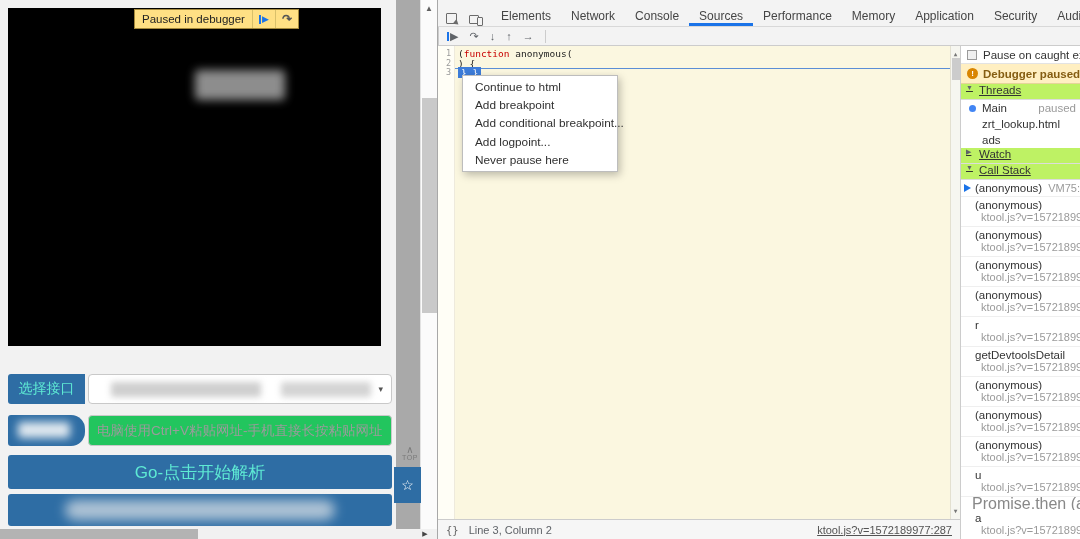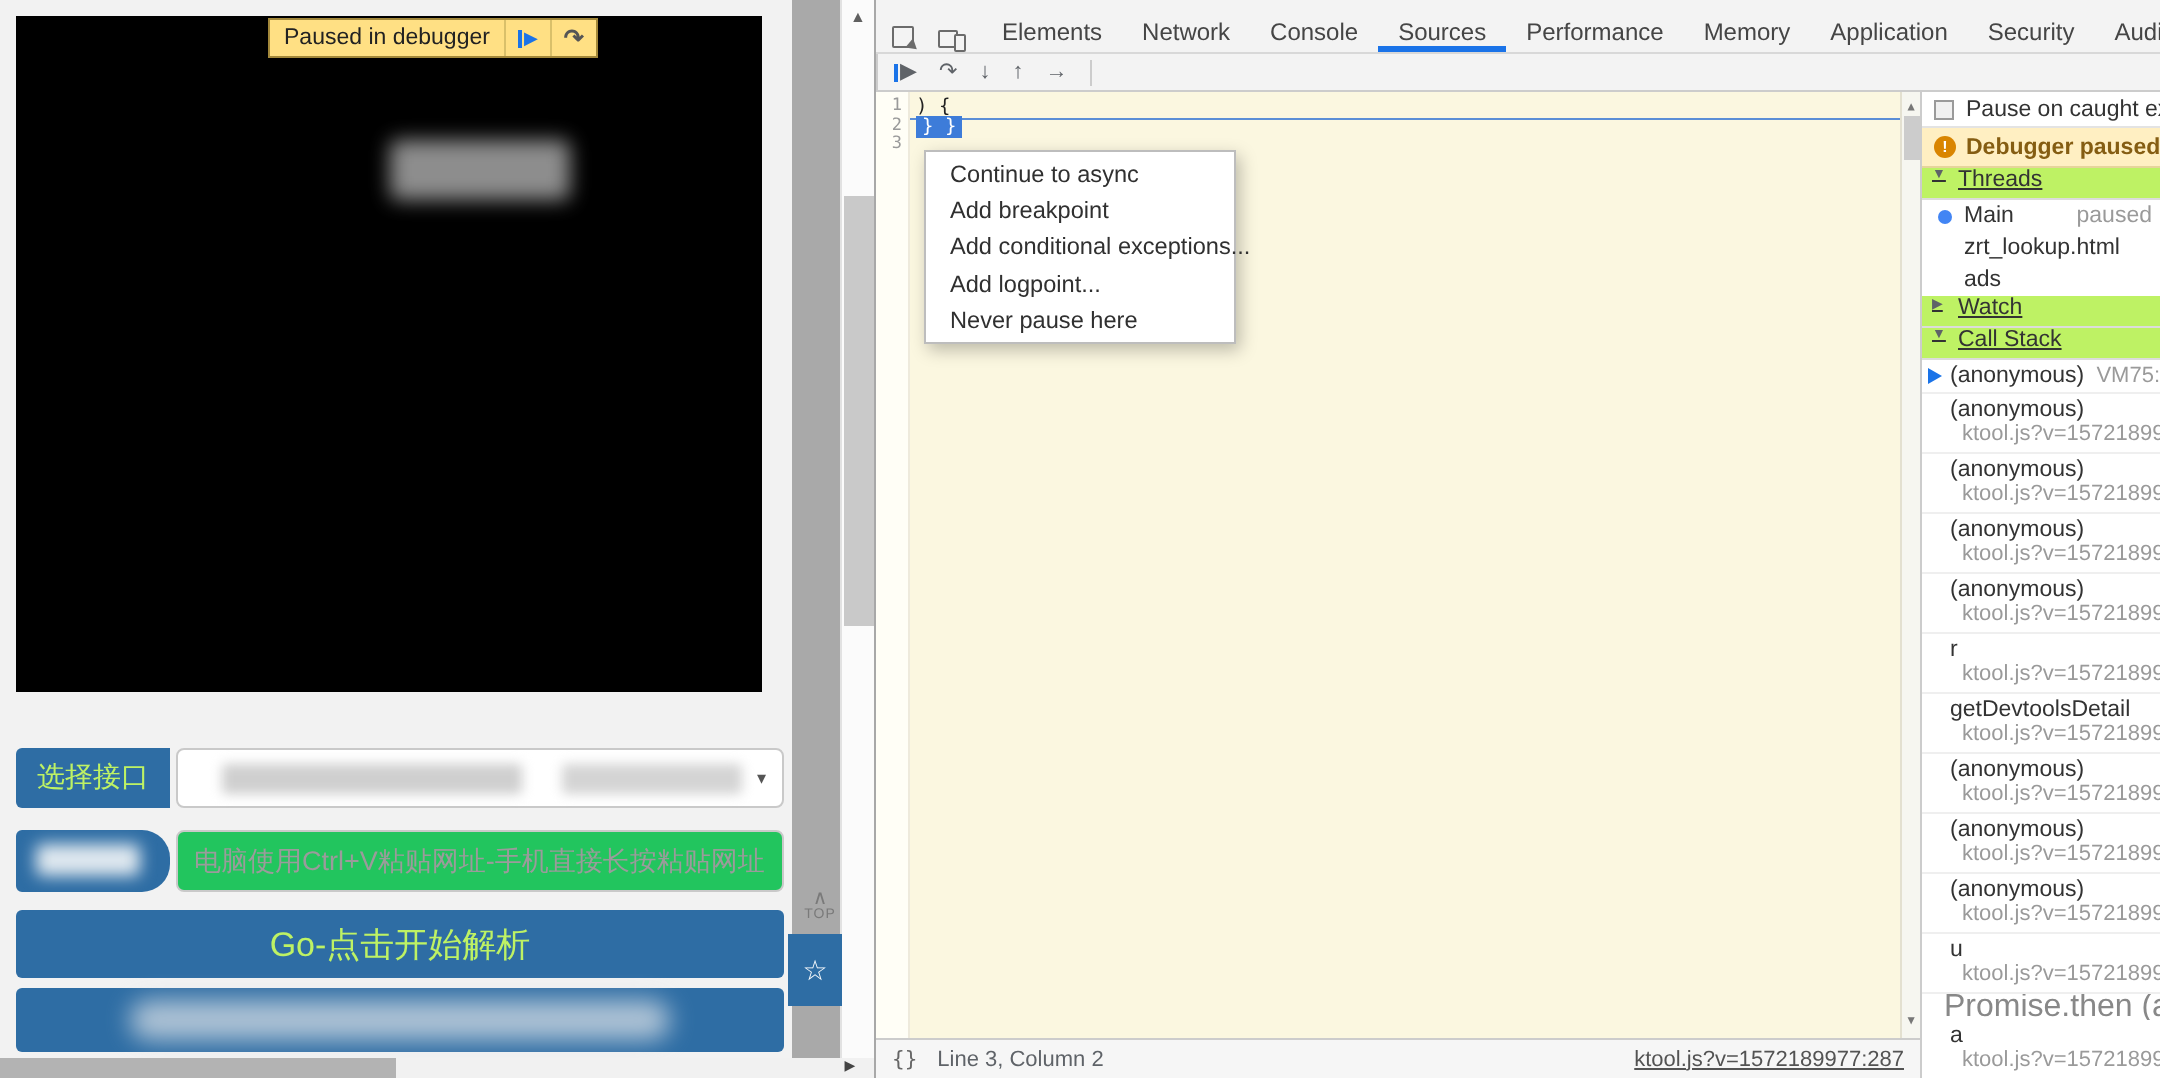--- a/index.html
+++ b/index.html
@@ -13,21 +13,21 @@
   .logo-blur { position:absolute; left:187px; top:62px; width:90px; height:30px; background:#bdbdbd; opacity:.75; filter:blur(5px); border-radius:4px; }
 
   .paused-banner { position:absolute; left:134px; top:9px; height:20px; display:flex; align-items:center; background:#ffe084; border:1px solid #a3883a; font-size:11.5px; color:#222; z-index:5; }
   .paused-banner .txt { padding:0 7px; }
   .pb-sep { width:1px; height:100%; background:#d9c06a; }
   .resume-glyph { display:inline-flex; align-items:center; color:#1a73e8; font-size:9px; padding:0 6px; }
   .resume-glyph .bar { width:2px; height:9px; background:#1a73e8; margin-right:1px; }
   .stepover-glyph { color:#555; font-size:12px; padding:0 6px; font-weight:bold; }
 
   .form-row { position:absolute; left:8px; width:384px; }
-  .blue-btn { background:#2e6da4; color:#bef264; display:flex; align-items:center; justify-content:center; border-radius:3px;text-align:center; }
+  .blue-btn { background:#2e6da4; color:#5eead4; display:flex; align-items:center; justify-content:center; border-radius:3px;text-align:center; }
   .row-select { top:374px; height:30px; display:flex; }
   .row-select .blue-btn { width:77px; height:30px; font-size:14px; border-radius:3px 0 0 3px; }
   .select-box { position:relative; flex:1; margin-left:3px; height:30px; background:#fff; border:1px solid #c9c9c9; border-radius:4px; display:flex; align-items:center; }
   .select-blur1 { position:absolute; left:22px; top:7px; width:150px; height:15px; background:#cfcfcf; filter:blur(3px); border-radius:2px; }
   .select-blur2 { position:absolute; left:192px; top:7px; width:90px; height:15px; background:#d4d4d4; filter:blur(3px); border-radius:2px; }
   .select-caret { position:absolute; right:8px; color:#555; font-size:9px; }
 
   .row-url { top:415px; height:31px; display:flex; }
   .row-url .blue-btn { width:77px; height:31px; position:relative; overflow:hidden; border-radius:3px 14px 14px 3px; }
   .btn-blur { position:absolute; left:10px; top:7px; width:52px; height:16px; background:#dfe8ef; filter:blur(4px); border-radius:3px; }
@@ -228,32 +228,33 @@
     <div class="dt-body">
 
       <div class="editor-col">
         <div class="editor">
           <div class="gutter">
             <div>1</div>
             <div>2</div>
             <div>3</div>
           </div>
           <div class="code">
+            <div class="code-line"><span>(</span><span class="kw">function</span><span> anonymous(</span></div>
             <div class="code-line exec-underline">) {</div>
             <div class="code-line"><span class="exec-sel">} }</span></div>
             <div class="ed-scroll">
               <span class="ed-up">▲</span>
               <span class="ed-thumb"></span>
               <span class="ed-down">▼</span>
             </div>
           </div>
           <div class="ctx-menu">
-            <div class="ctx-item">Continue to async</div>
+            <div class="ctx-item">Continue to html</div>
             <div class="ctx-item">Add breakpoint</div>
-            <div class="ctx-item">Add conditional exceptions...</div>
+            <div class="ctx-item">Add conditional breakpoint...</div>
             <div class="ctx-item">Add logpoint...</div>
             <div class="ctx-item">Never pause here</div>
           </div>
         </div>
         <div class="status-bar">
           <span class="sb-braces">{}</span>
           <span>Line 3, Column 2</span>
           <span class="sb-link">ktool.js?v=1572189977:287</span>
         </div>
       </div>

